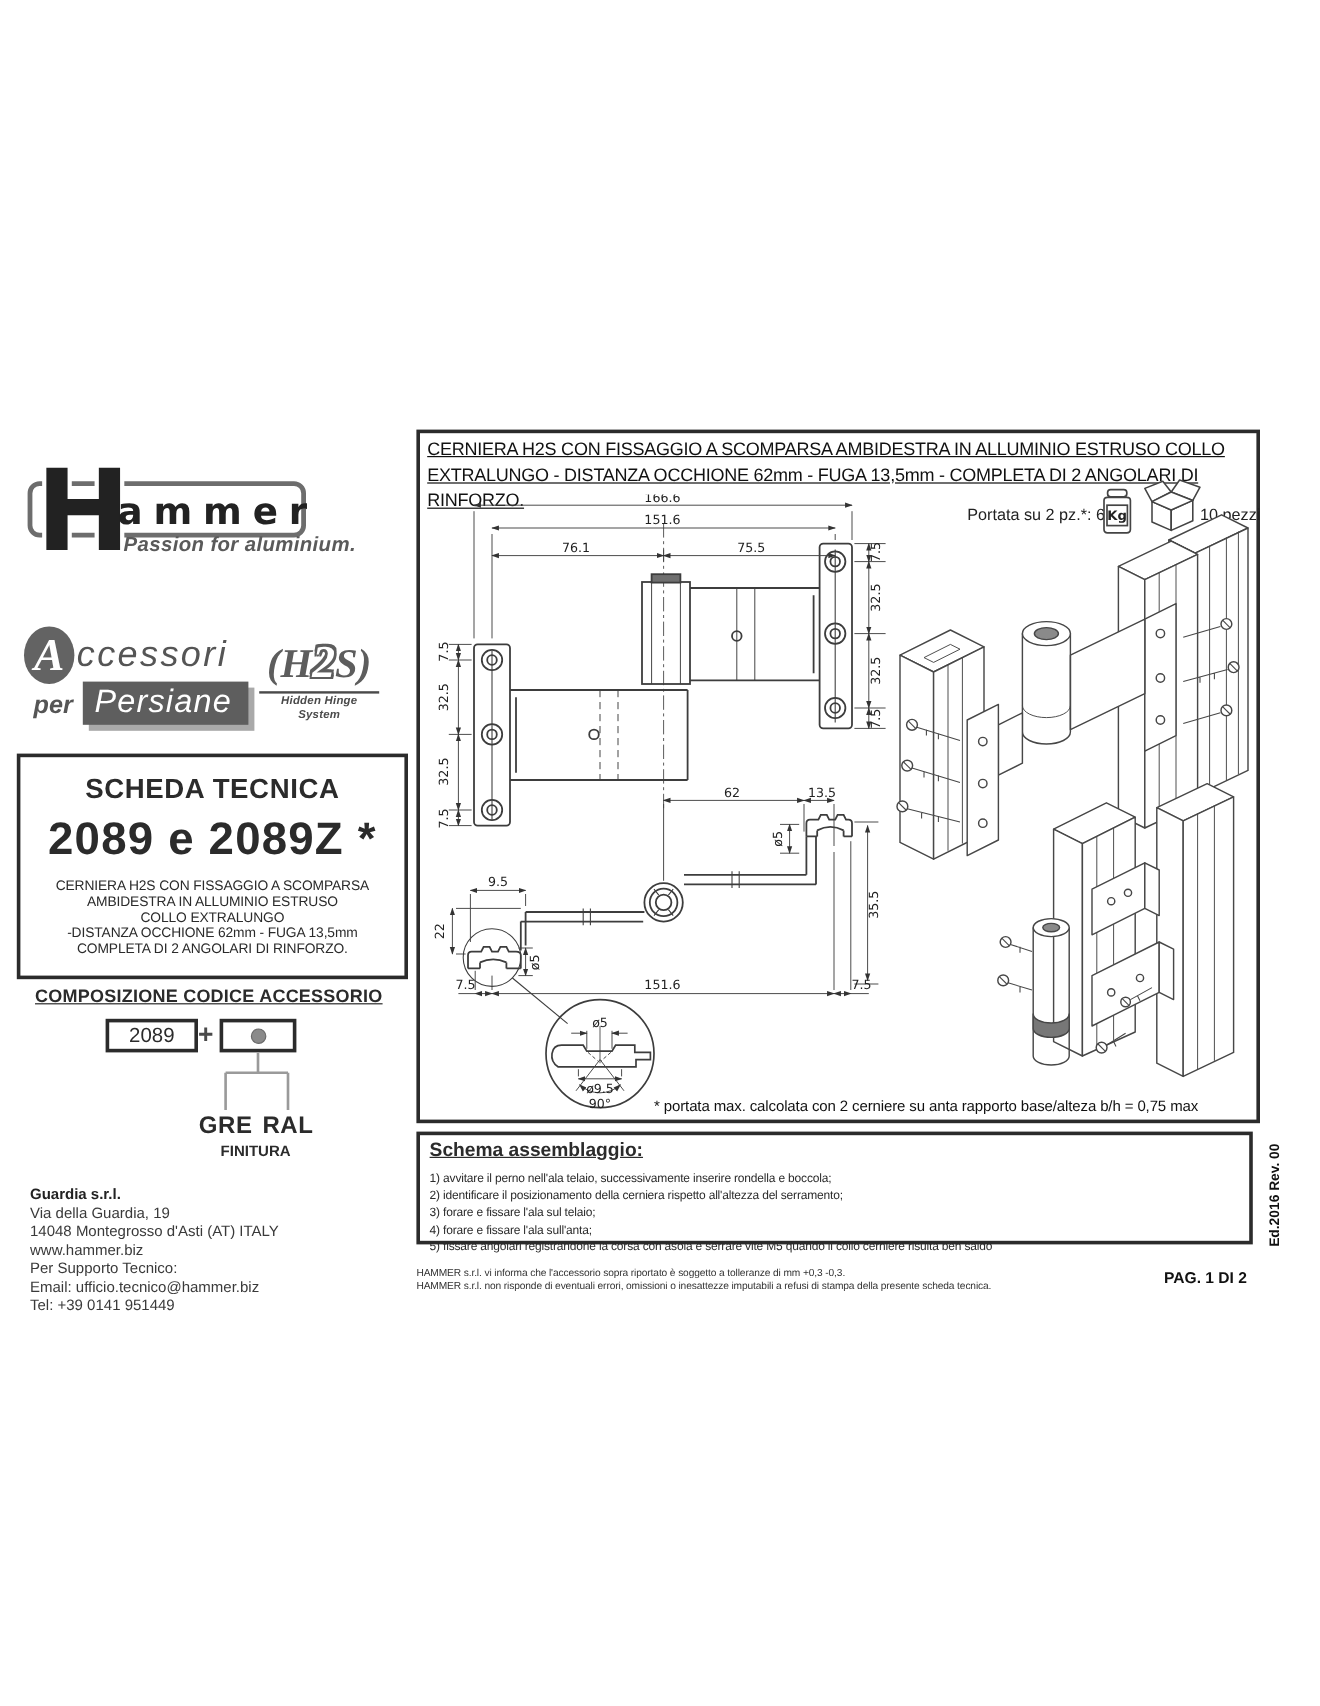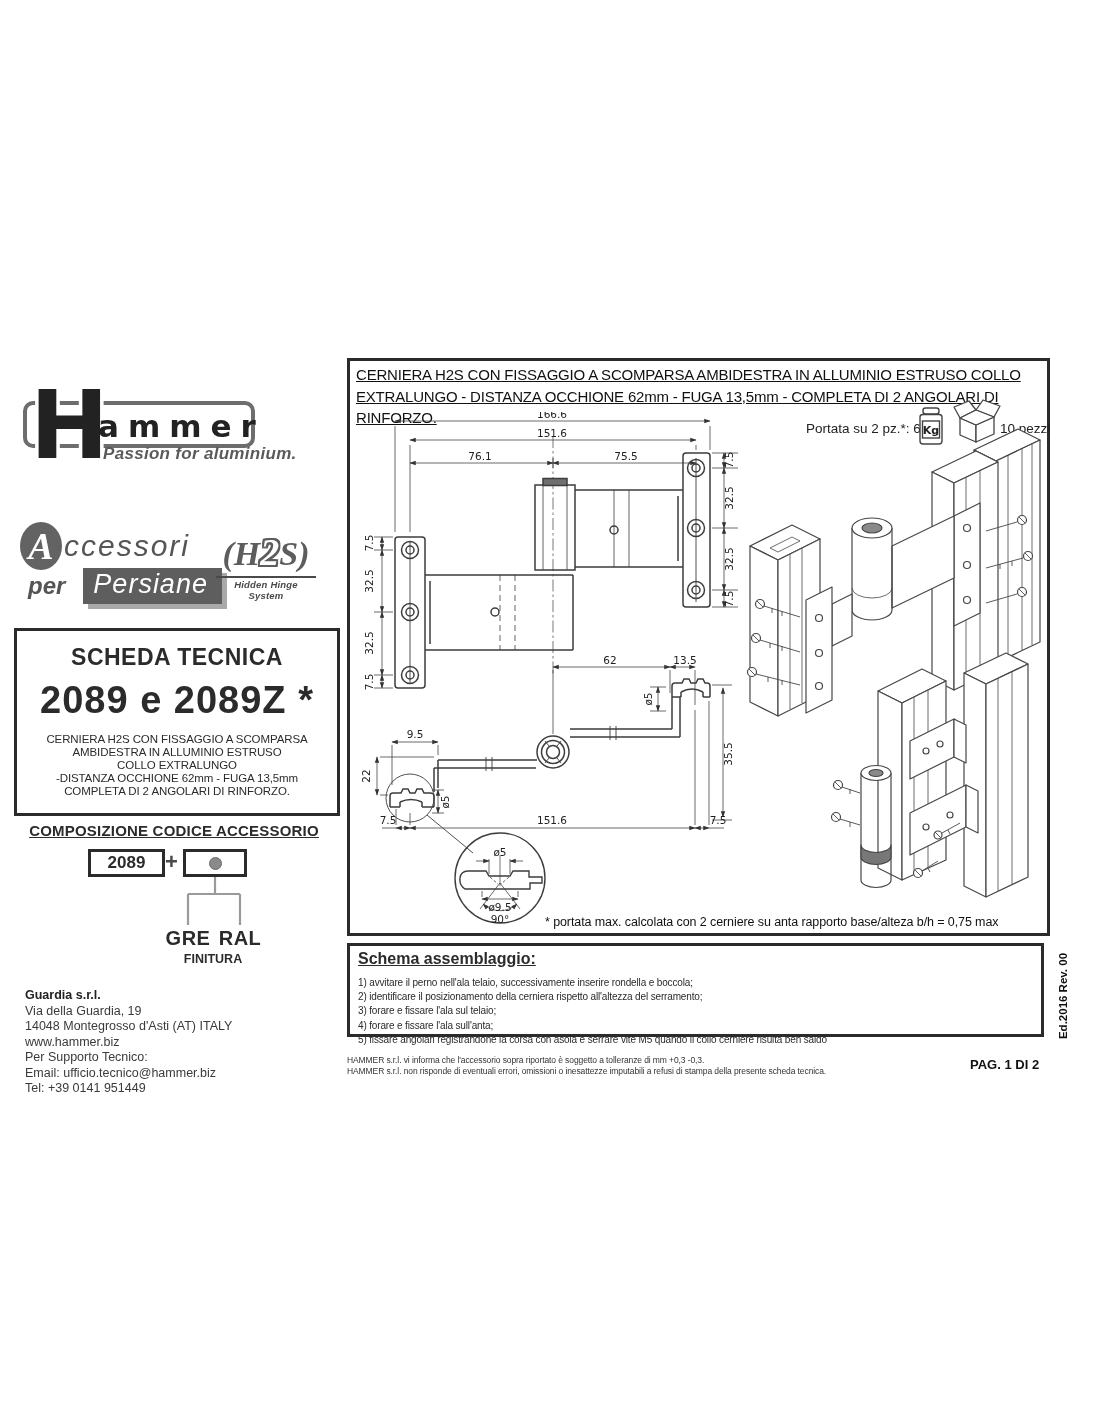--- a/index.html
+++ b/index.html
@@ -8,36 +8,36 @@
   .abs{position:absolute;}
 
   
   .tagline{font-style:italic;font-weight:bold;font-size:17px;color:#5a5a5a;letter-spacing:.3px;}
   .acc-row1{display:flex;align-items:center;}
   .a-badge{width:42px;height:48px;border-radius:50%;background:#636363;color:#fff;
            font-style:italic;font-weight:bold;font-size:38px;display:flex;align-items:center;
            justify-content:center;font-family:"Liberation Serif",serif;}
   .acc-rest{font-style:italic;font-size:30px;color:#555;letter-spacing:2px;margin-left:2px;}
   .acc-row2{display:flex;align-items:flex-end;margin-top:-2px;margin-left:8px;}
-  .per{font-style:italic;font-weight:bold;font-size:24px;color:#555;margin-right:18px;padding-bottom:4px;}
+  .per{font-style:italic;font-weight:bold;font-size:21px;color:#555;margin-right:8px;padding-bottom:4px;}
   .persiane{background:#5e5e5e;color:#fff;font-style:italic;font-size:27px;padding:1px 14px 4px 10px;
             box-shadow:5px 5px 0 #a9a9a9;letter-spacing:1px;}
   .h2s-big{font-style:italic;font-weight:bold;font-family:"Liberation Serif",serif;color:#5d5d5d;}
   .h2s-big .p{font-size:34px;}
   .h2s-big .two{font-size:38px;color:#fff;text-shadow:-2px 0 #5d5d5d,2px 0 #5d5d5d,0 -2px #5d5d5d,0 2px #5d5d5d,
                 -2px -2px #5d5d5d,2px 2px #5d5d5d,-2px 2px #5d5d5d,2px -2px #5d5d5d;}
   .h2s-sub{border-top:2px solid #4a4a4a;margin-top:2px;padding-top:1px;font-size:9.5px;
            font-weight:bold;font-style:italic;color:#4a4a4a;text-align:center;letter-spacing:.2px;}
   .scheda-box{border:3px solid #2b2b2b;width:320px;height:182px;text-align:center;}
   .scheda-h{font-weight:bold;font-size:23px;margin-top:13px;letter-spacing:.5px;}
   .scheda-code{font-weight:bold;font-size:38px;margin-top:8px;letter-spacing:1px;}
   .scheda-desc{font-size:11.5px;line-height:13px;margin-top:11px;letter-spacing:-0.1px;}
   .comp-h{font-weight:bold;font-size:15px;text-decoration:underline;letter-spacing:.2px;}
   .code-box{border:3px solid #2b2b2b;width:71px;height:22px;text-align:center;
-            font-weight:bold;font-size:17px;line-height:22px;}
+            font-weight:normal;font-size:17px;line-height:22px;}
   .plus{font-weight:bold;font-size:22px;color:#4a4a4a;}
   .dot{width:11px;height:11px;border-radius:50%;background:#8a8a8a;border:1px solid #6a6a6a;}
   .fin-opt{font-weight:bold;font-size:20px;width:52px;text-align:center;letter-spacing:.5px;}
   .fin-label{font-weight:bold;font-size:12.5px;width:110px;text-align:center;}
   .contact{font-size:12.5px;line-height:15.5px;color:#3a3a3a;}
   .contact div:first-child{font-weight:bold;color:#222;}
 
   
   .main-box{border:3px solid #2b2b2b;width:697px;height:572px;}
   .draw-title{padding:3px 6px 0 6px;font-size:15px;line-height:21.5px;letter-spacing:-0.2px;color:#111;}

